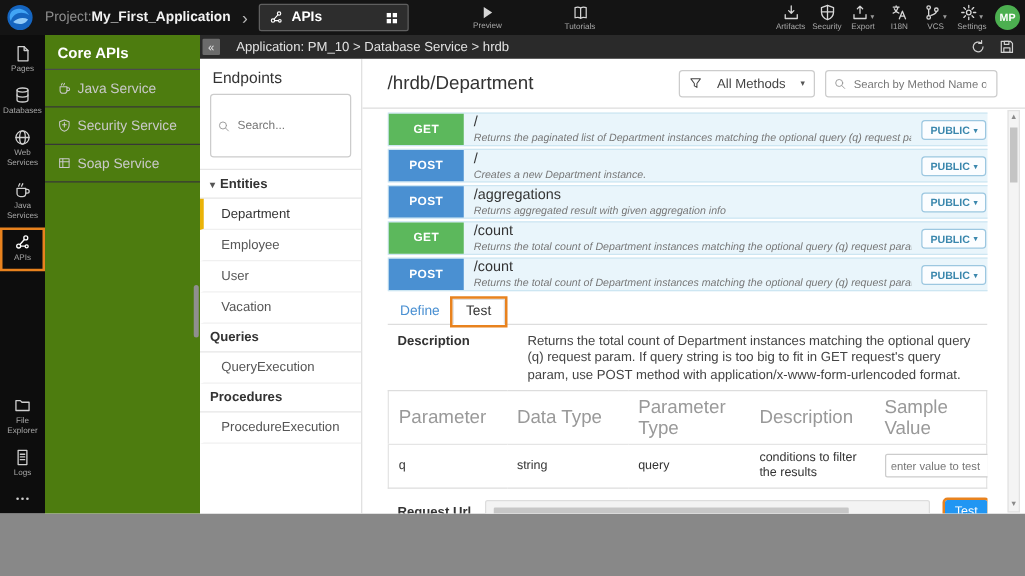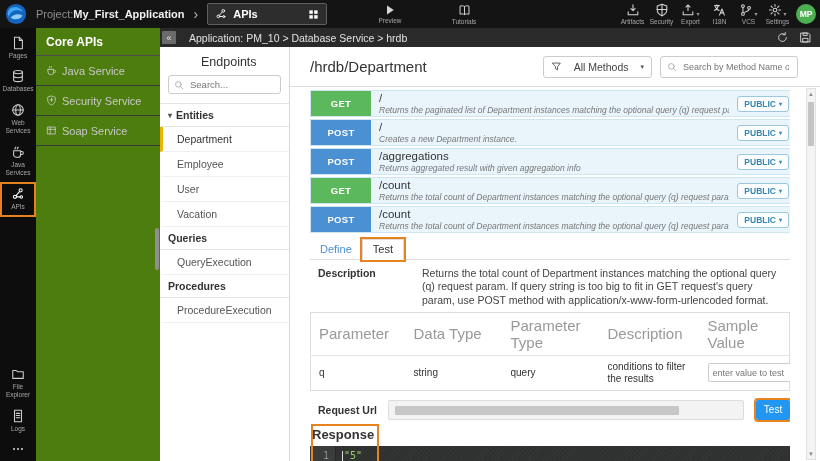--- a/index.html
+++ b/index.html
@@ -1,16 +1,16 @@
 <!DOCTYPE html>
 <html><head>
 <meta charset="utf-8">
 <style>
   html,body{margin:0;padding:0;background:#888;}
-  .app{position:relative;width:820px;height:461px;overflow:hidden;background:#fff;
+  .app{position:relative;width:820px;height:411px;overflow:hidden;background:#fff;
        font-family:"Liberation Sans",sans-serif;text-decoration:underline;-webkit-font-smoothing:antialiased;}
   .ic{display:inline-flex;align-items:center;justify-content:center;line-height:0;}
   .ic svg{display:block;}
 
   
   .topbar{position:absolute;left:0;top:0;right:0;height:28px;background:#141414;display:flex;
           align-items:center;color:#ccc;z-index:6;}
   .logo{width:22px;height:22px;margin:0 9px 0 5px;cursor:pointer;}
   .project{font-size:11px;cursor:pointer;white-space:nowrap;}
   .plabel{color:#8f8f8f;}
@@ -58,23 +58,23 @@
           align-items:center;color:#e2e2e2;font-size:10.5px;z-index:3;}
   .collapse{width:14px;height:13px;background:#6b6b6b;color:#e8e8e8;font-size:9px;line-height:12px;
             text-align:center;margin-left:2px;border:none;border-radius:1px;cursor:pointer;padding:0;}
   .crumb{margin-left:13px;white-space:nowrap;}
   .ab-icons{margin-left:auto;margin-right:8px;display:flex;gap:10px;color:#d0d0d0;}
   .ab-icons .ic{cursor:pointer;}
 
   
   .endpoints{position:absolute;left:160px;top:47px;width:130px;bottom:0;background:#fff;
              border-right:1px solid #d8d8d8;box-sizing:border-box;}
-  .ep-title{padding:8px 10px 6px;font-size:12.5px;color:#333;margin-left:31px;}
+  .ep-title{padding:8px 10px 6px;font-size:12.5px;color:#333;}
   .ep-search{margin:0 8px 9px;border:1px solid #ccc;border-radius:3px;height:17px;display:flex;
-             align-items:center;padding:0 5px;gap:4px;color:#999;justify-content:space-between;}
+             align-items:center;padding:16px 5px;gap:4px;color:#999;justify-content:space-between;}
   .ep-search input{border:none;outline:none;width:100%;font-size:9.5px;color:#555;background:transparent;}
   .ep-group-head{padding:5px 8px;font-weight:bold;color:#333;border-bottom:1px solid #e6e6e6;
                  display:flex;align-items:center;gap:4px;font-size:10.5px;cursor:pointer;}
   .ep-group-head.first{border-top:1px solid #e6e6e6;}
   .ep-chev{font-size:8px;color:#555;}
   .ep-item{padding:6px 8px 6px 14px;color:#555;border-bottom:1px solid #f0f0f0;font-size:10.5px;
            cursor:pointer;border-left:3px solid transparent;}
   .ep-item.selected{border-left:3px solid #eab308;color:#333;}
 
   

